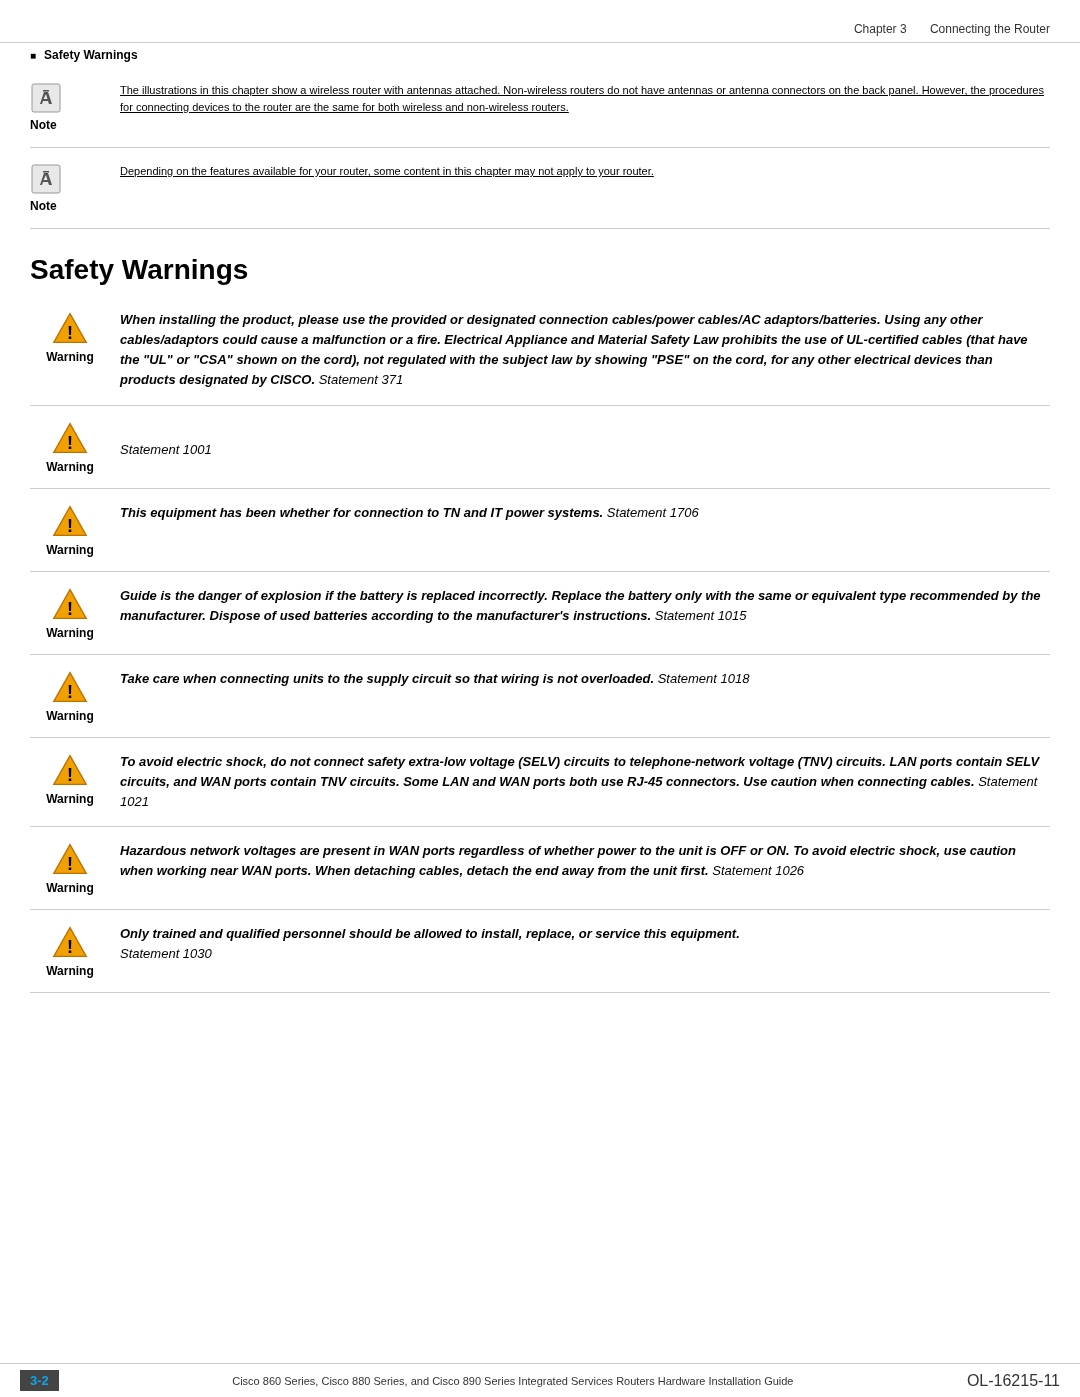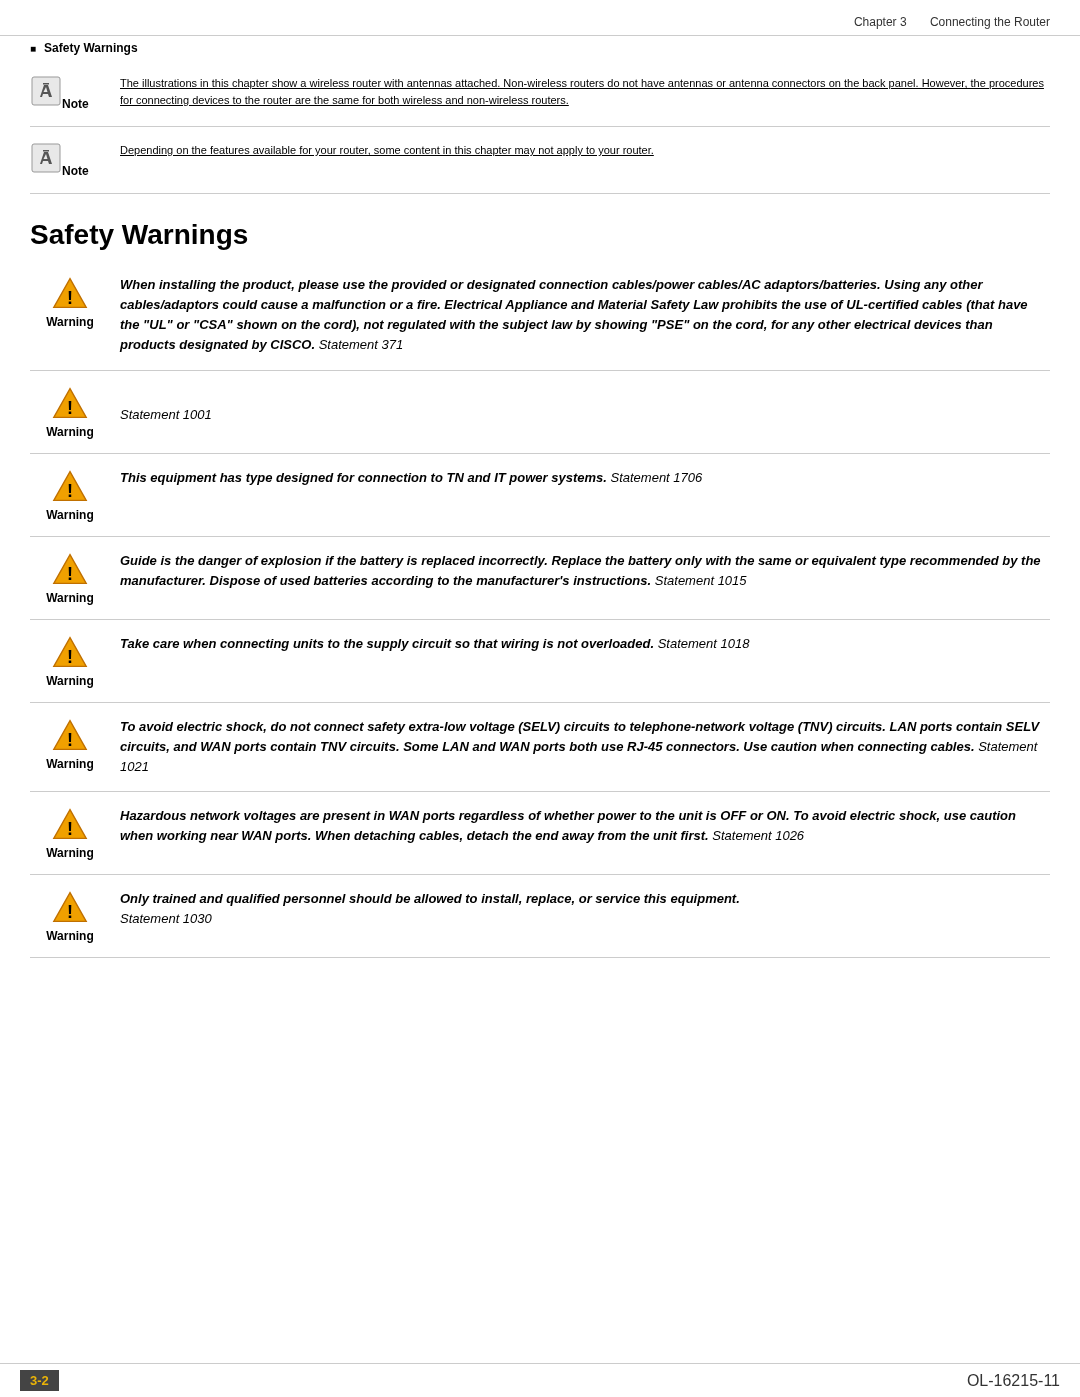--- a/index.html
+++ b/index.html
@@ -11,21 +11,21 @@
       width: 1080px;
       min-height: 1397px;
       position: relative;
     }
 
     
     .page-header {
       display: flex;
       justify-content: flex-end;
       align-items: center;
-      padding: 15px 30px 6px 30px;
+      padding: 22px 30px 6px 30px;
       border-bottom: 1px solid #ccc;
     }
     .header-chapter {
       font-size: 12px;
       color: #333;
     }
     .header-chapter span {
       margin-left: 20px;
     }
 
@@ -52,22 +52,22 @@
     .note-row {
       display: flex;
       align-items: flex-start;
       padding: 15px 0;
       border-bottom: 1px solid #ccc;
     }
     .note-icon-col {
       width: 80px;
       flex-shrink: 0;
       display: flex;
-      flex-direction: row;
-      align-items: flex-end;
+      flex-direction: column;
+      align-items: flex-start;
     }
     .note-label {
       font-size: 12px;
       font-weight: bold;
     }
     .note-text {
       flex: 1;
       font-size: 11px;
       line-height: 1.5;
       padding-left: 10px;
@@ -132,21 +132,21 @@
       left: 0;
       right: 0;
       border-top: 1px solid #ccc;
       display: flex;
       justify-content: space-between;
       align-items: center;
       padding: 6px 20px;
     }
     .footer-left {
       background: #444;
-      color: #eab308;
+      color: #0ea5e9;
       font-size: 13px;
       font-weight: bold;
       padding: 3px 10px;
     }
     .footer-center {
       font-size: 11px;
       color: #333;
       text-align: center;
       flex: 1;
       padding: 0 20px;
@@ -228,21 +228,21 @@
 
   <div class="warning-row">
     <div class="warning-icon-col">
       <svg class="warning-icon" viewBox="0 0 40 40" xmlns="http://www.w3.org/2000/svg">
         <polygon points="20,4 38,36 2,36" fill="#f0a000" stroke="#c07000" stroke-width="1.5"></polygon>
         <text x="20" y="32" text-anchor="middle" font-size="20" font-weight="bold" fill="black">!</text>
       </svg>
       <span class="warning-label">Warning</span>
     </div>
     <div class="warning-text">
-      <b>This equipment has type designed for connection to TN and IT power systems.</b><span> Statement 1706</span>
+      <b>This equipment has been whether for connection to TN and IT power systems.</b><span> Statement 1706</span>
     </div>
   </div>
 
   <div class="warning-row">
     <div class="warning-icon-col">
       <svg class="warning-icon" viewBox="0 0 40 40" xmlns="http://www.w3.org/2000/svg">
         <polygon points="20,4 38,36 2,36" fill="#f0a000" stroke="#c07000" stroke-width="1.5"></polygon>
         <text x="20" y="32" text-anchor="middle" font-size="20" font-weight="bold" fill="black">!</text>
       </svg>
       <span class="warning-label">Warning</span>
@@ -301,14 +301,15 @@
     </div>
     <div class="warning-text">
       <b>Only trained and qualified personnel should be allowed to install, replace, or service this equipment.</b><br><span>Statement 1030</span>
     </div>
   </div>
 
 </div>
 
 <div class="page-footer">
   <div class="footer-left">3-2</div>
+  <div class="footer-center">Cisco 860 Series, Cisco 880 Series, and Cisco 890 Series Integrated Services Routers Hardware Installation Guide</div>
   <div class="footer-right">OL-16215-11</div>
 </div>
 
 </body></html>

